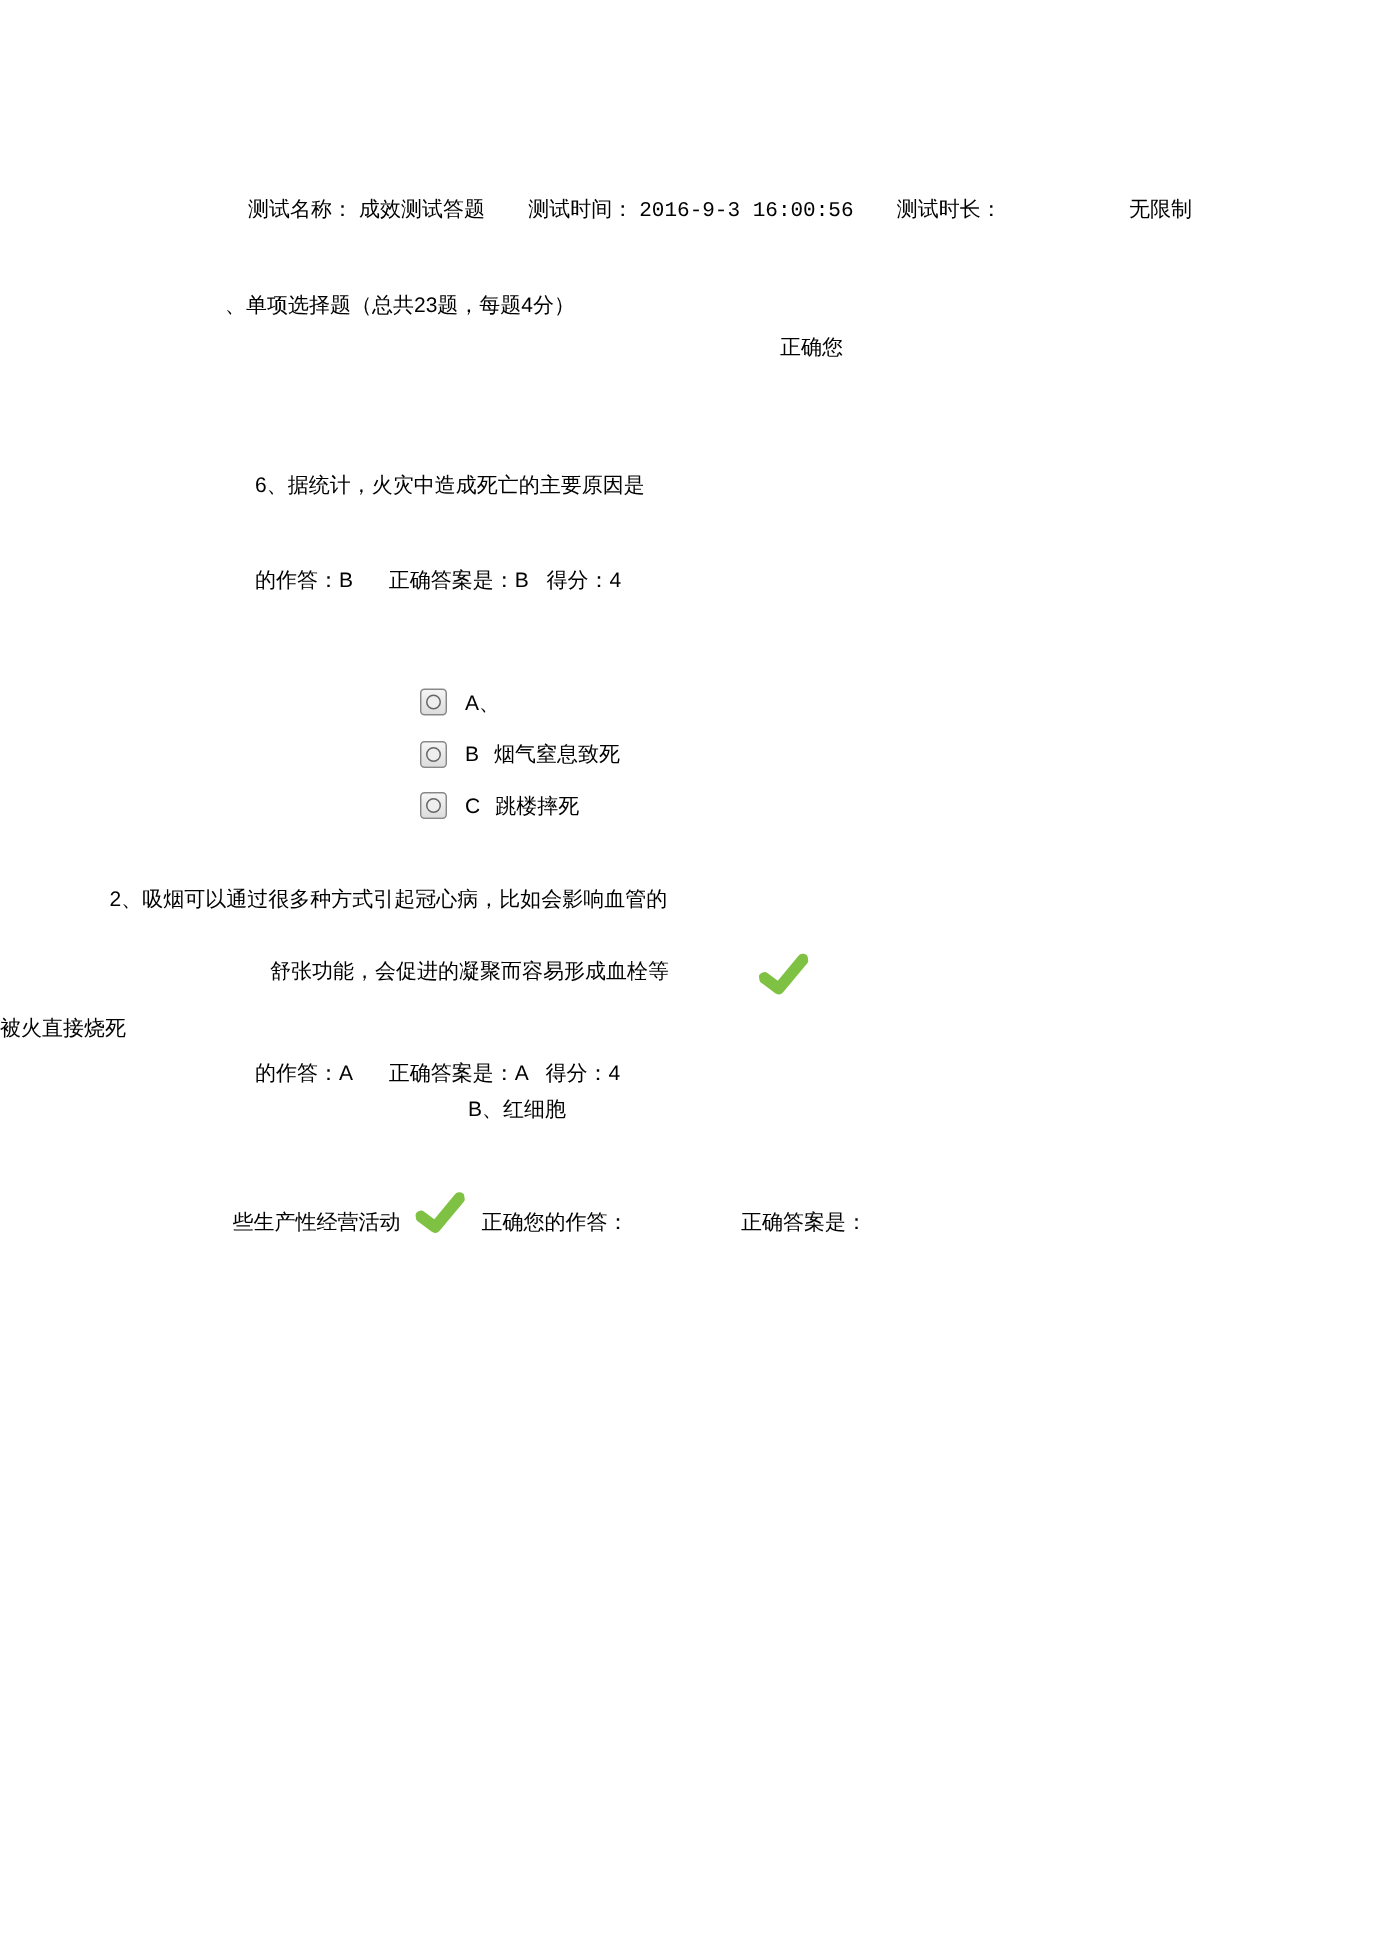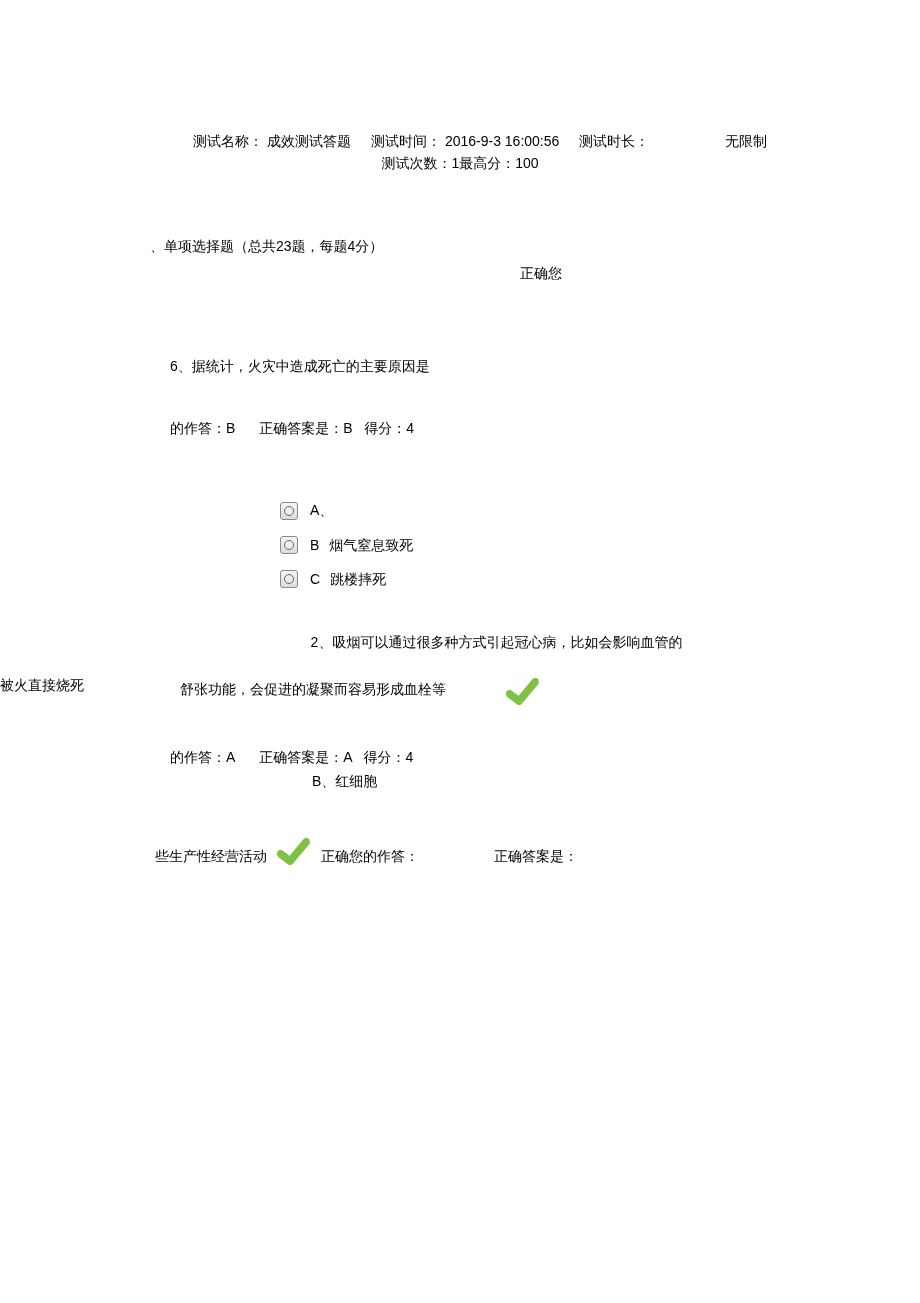--- a/index.html
+++ b/index.html
@@ -11,21 +11,23 @@
       font-family: "Microsoft YaHei", "SimSun", sans-serif;
       background: #fff;
       width: 920px;
       padding: 130px 0 50px 0;
       font-size: 14px;
       color: #000;
       line-height: 1.6;
     }
     .header-line1 {
       text-align: center;
+      margin-bottom: 40px;
       padding-left: 40px;
+      font-family: Liberation Mono, monospace;
     }
     .header-line1 span {
       margin: 0 2px;
     }
     .header-line2 {
       text-align: center;
       margin-bottom: 60px;
     }
     .section-title {
       margin-left: 150px;
@@ -89,21 +91,20 @@
       position: relative;
     }
     .opt-d-only {
       margin-left: 312px;
       margin-top: 10px;
       margin-bottom: 50px;
     }
     .q2-text {
       margin-left: 73px;
       margin-bottom: 25px;
-      text-align: center;
     }
     .q2-text2 {
       margin-left: 180px;
       margin-bottom: 40px;
       display: flex;
       align-items: flex-start;
     }
     .check-svg {
       width: 34px;
       height: 28px;
@@ -167,23 +168,20 @@
   <div class="header-line1">
     <span>测试名称：</span><span>成效测试答题</span>
     <span class="gap-b"></span>
     <span>测试时间：</span><span>2016-9-3 16:00:56</span>
     <span class="gap-b"></span>
     <span>测试时长：</span>
     <span style="display:inline-block;width:60px"></span>
     <span>无限制</span>
   </div>
 
-  <div class="header-line2">
-    <span>测试次数：</span><span>1</span><span>最高分：</span><span>100</span>
-  </div>
 
   <div class="section-title">、单项选择题（总共23题，每题4分）</div>
   <div class="correct-you-top">正确您</div>
 
   <div class="question-block">
     <div class="question-text">6、据统计，火灾中造成死亡的主要原因是</div>
     <div class="answer-line">
       <span>的作答：</span><span class="sp">B</span>
       <span>正确答案是：</span><span>B</span>
       <span class="gap-b"></span>

